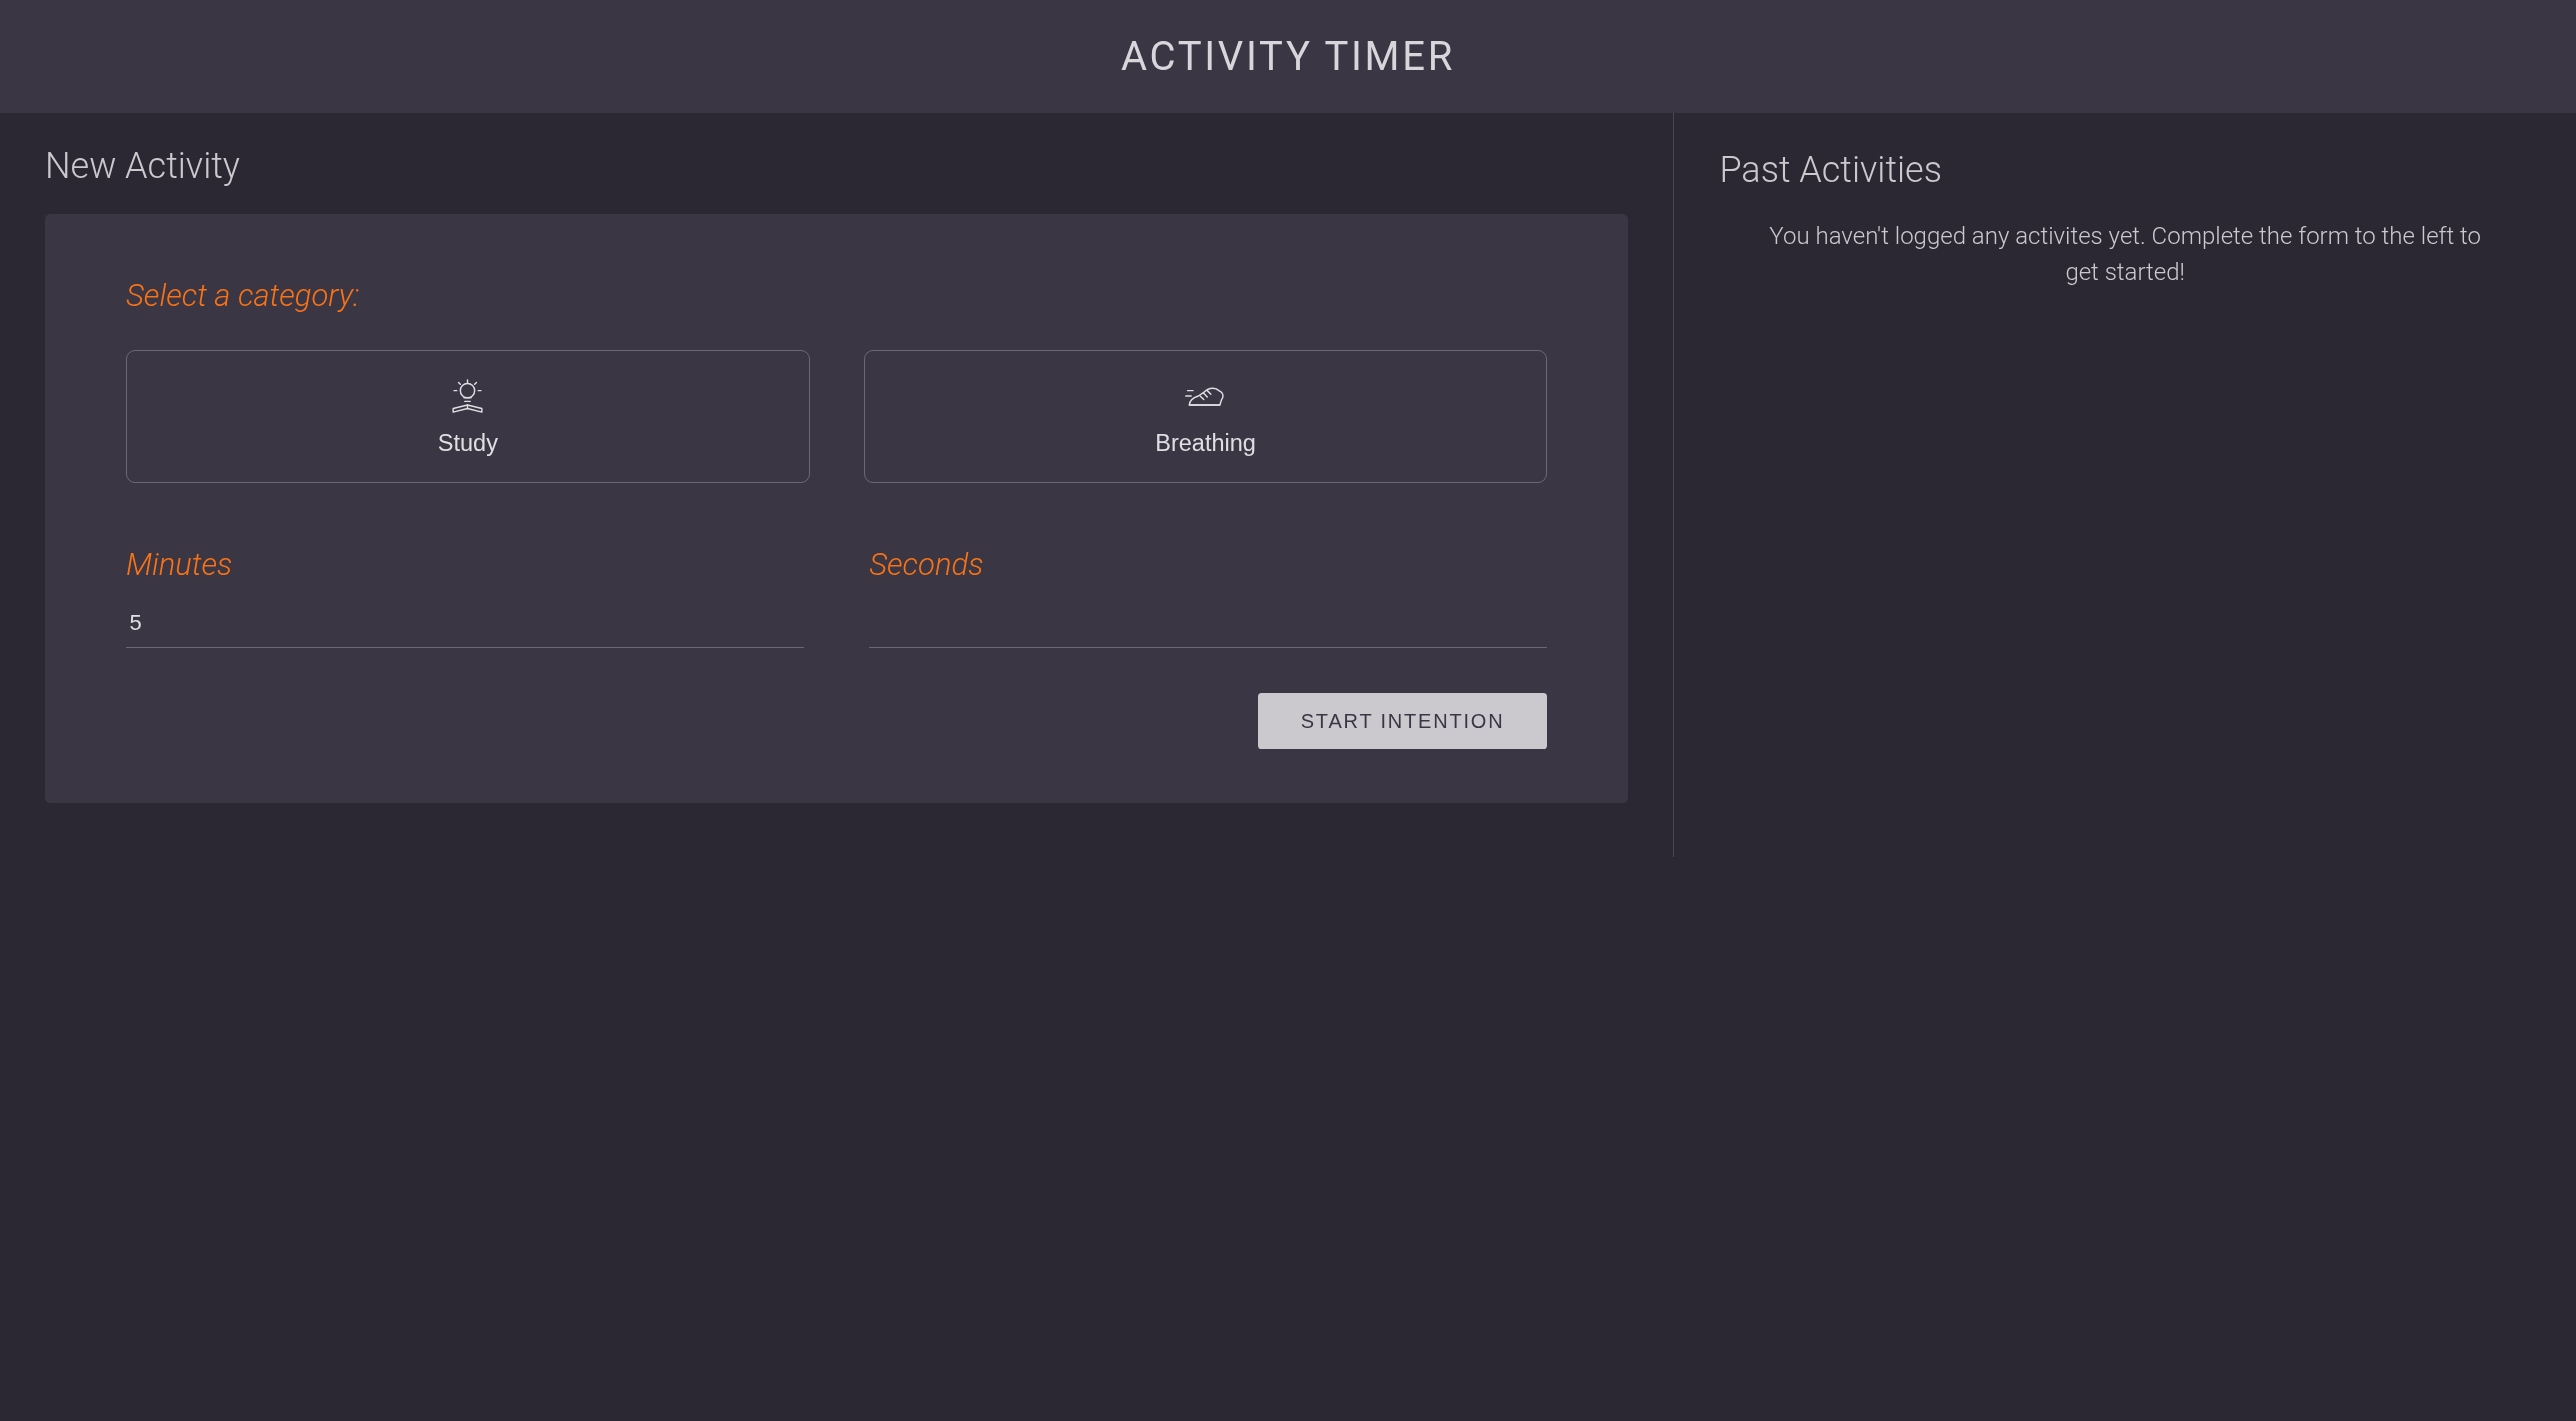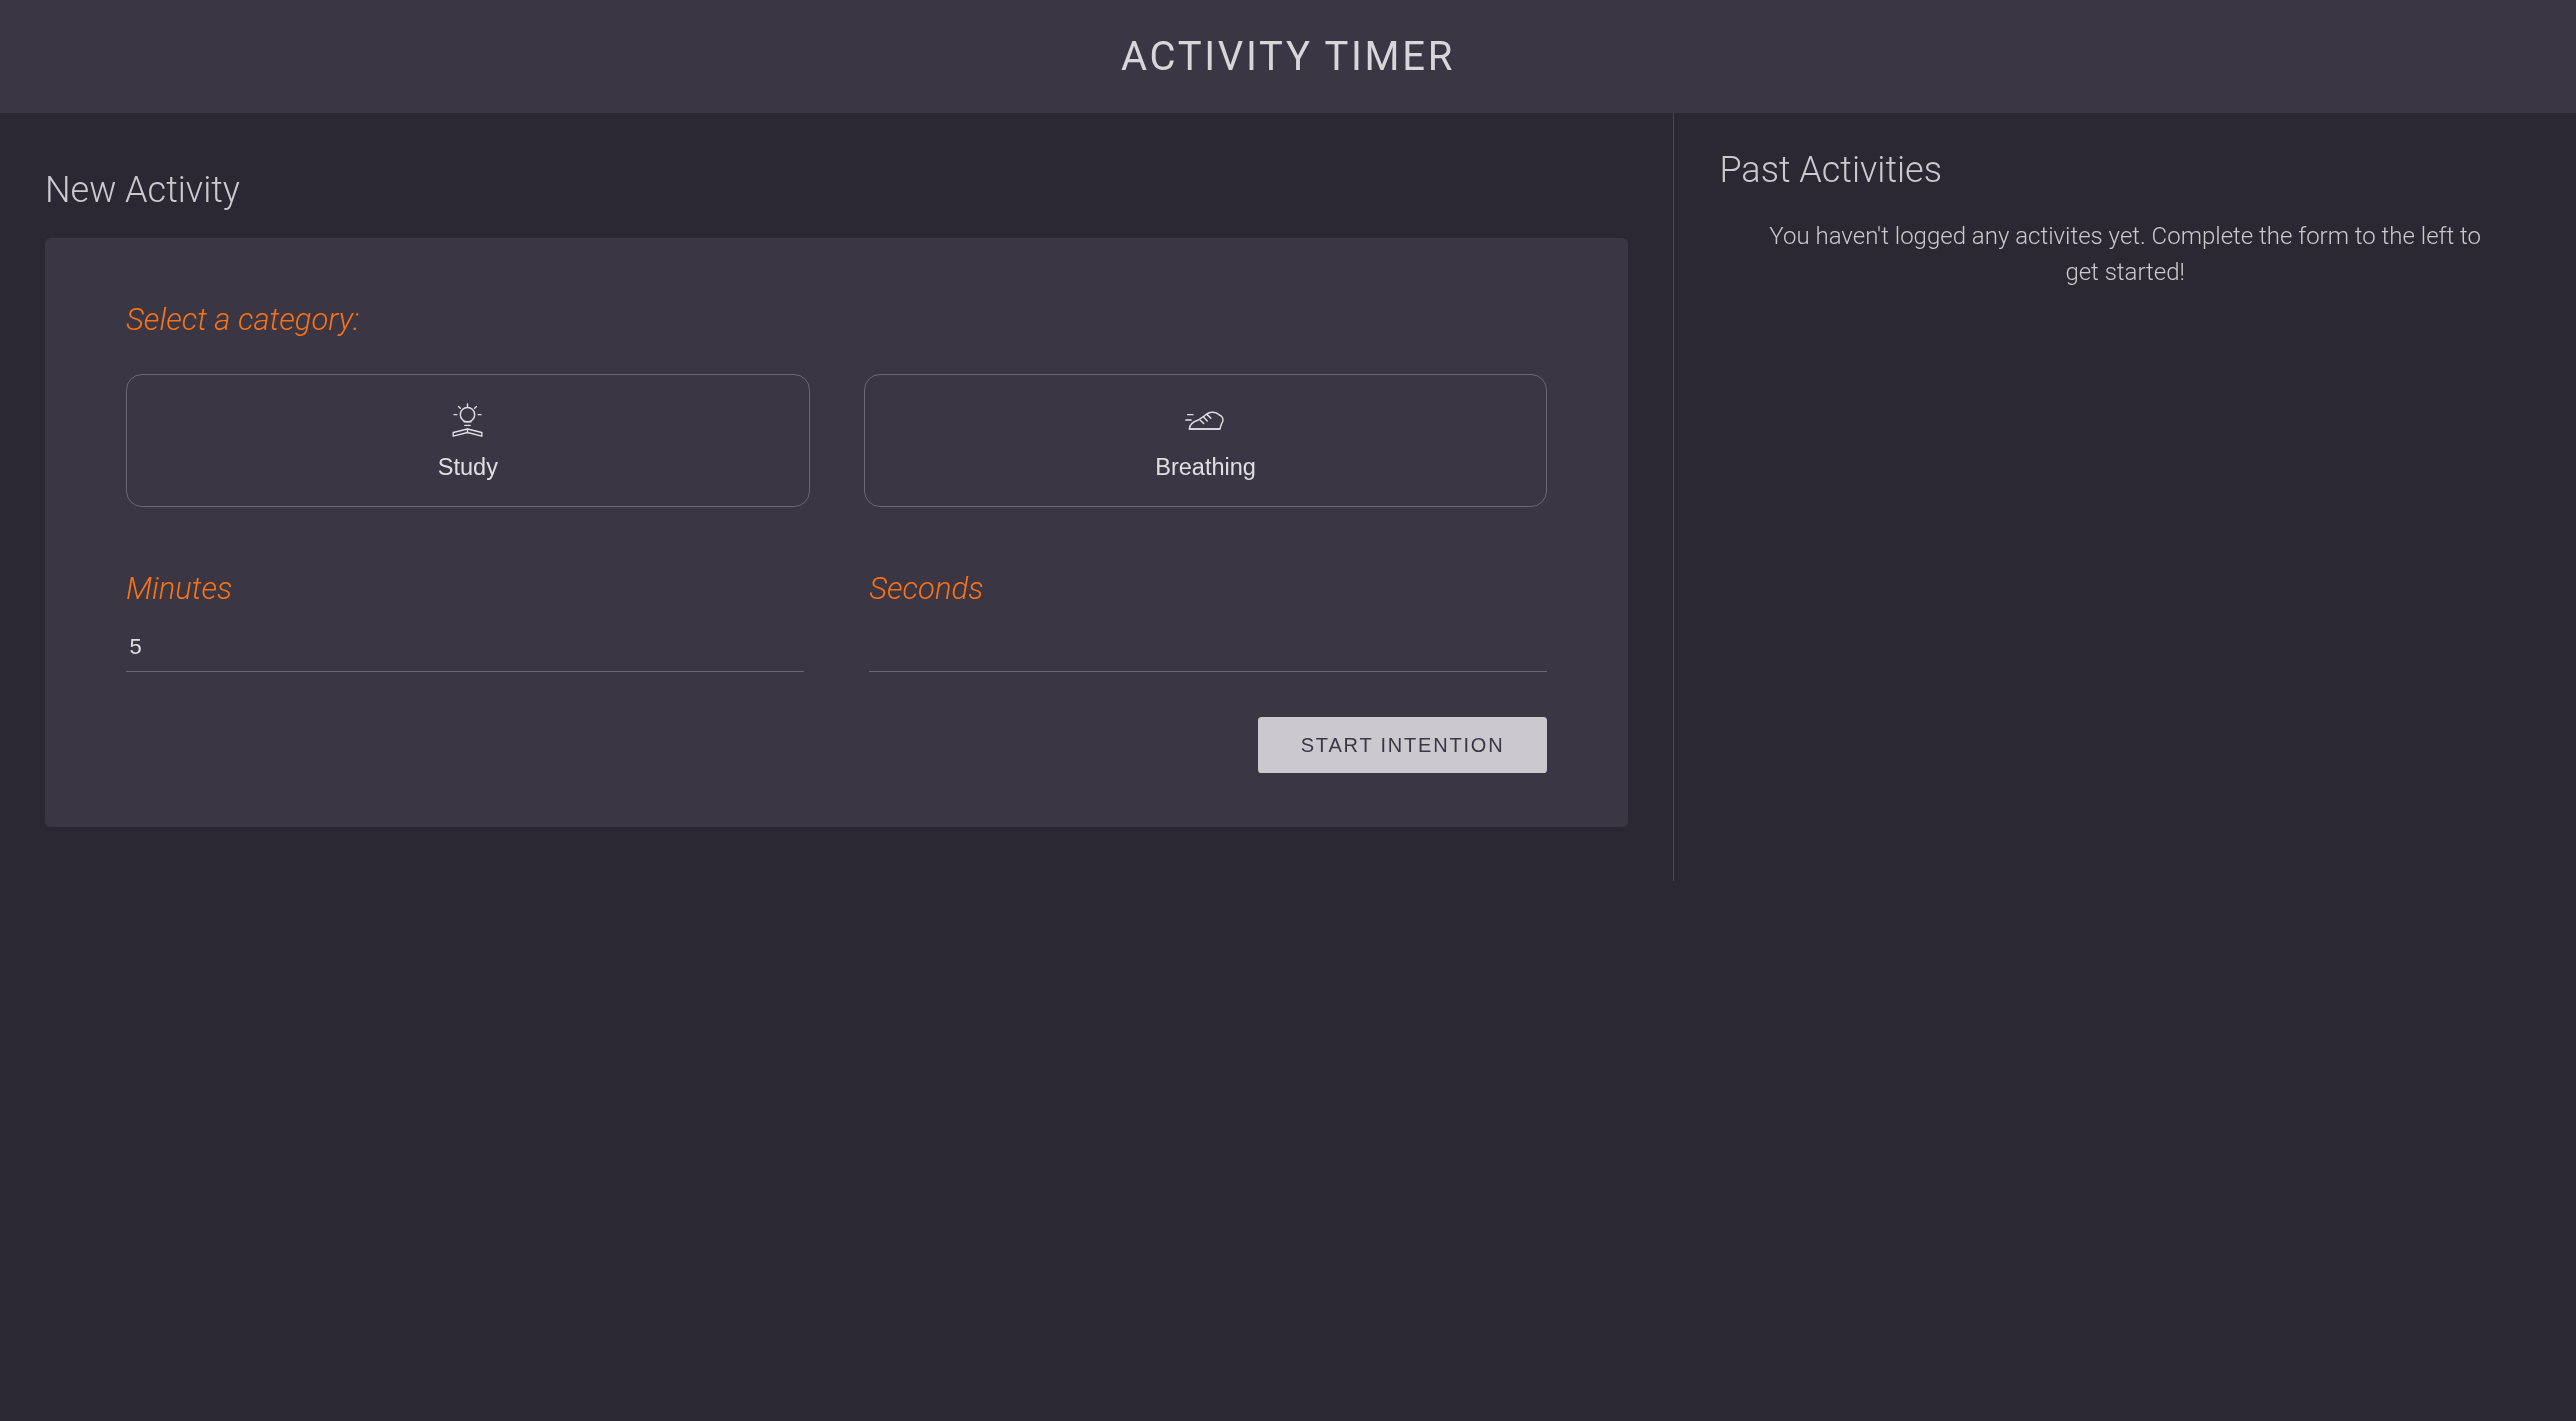--- a/index.html
+++ b/index.html
@@ -25,21 +25,21 @@
     font-size: 40px;
     font-weight: 400;
     color: #D8D6DB;
   }
   .main-layout {
     display: flex;
     width: 100%;
   }
   .left-col {
     flex: 0 0 65%;
-    padding: 56px 45px 54px 45px;
+    padding: 32px 45px 54px 45px;
     border-right: 0.9px solid #4A4654;
   }
   .right-col {
     flex: 1;
     padding: 36px 45px 54px 45px;
   }
   .section-title {
     font-size: 36px;
     font-weight: 300;
     color: #CBC9CE;
@@ -60,21 +60,21 @@
   .category-row {
     display: flex;
     justify-content: space-between;
     gap: 54px;
     margin-bottom: 63px;
   }
   .category-btn {
     flex: 1;
     background: transparent;
     border: 1.8px solid #6B6775;
-    border-radius: 16px;
+    border-radius: 9px;
     padding: 27px 9px 25px 9px;
     cursor: pointer;
     display: flex;
     flex-direction: column;
     align-items: center;
     color: #E0DEE3;
     font-size: 23.5px;
     font-weight: 300;
   }
   .category-btn.active {

